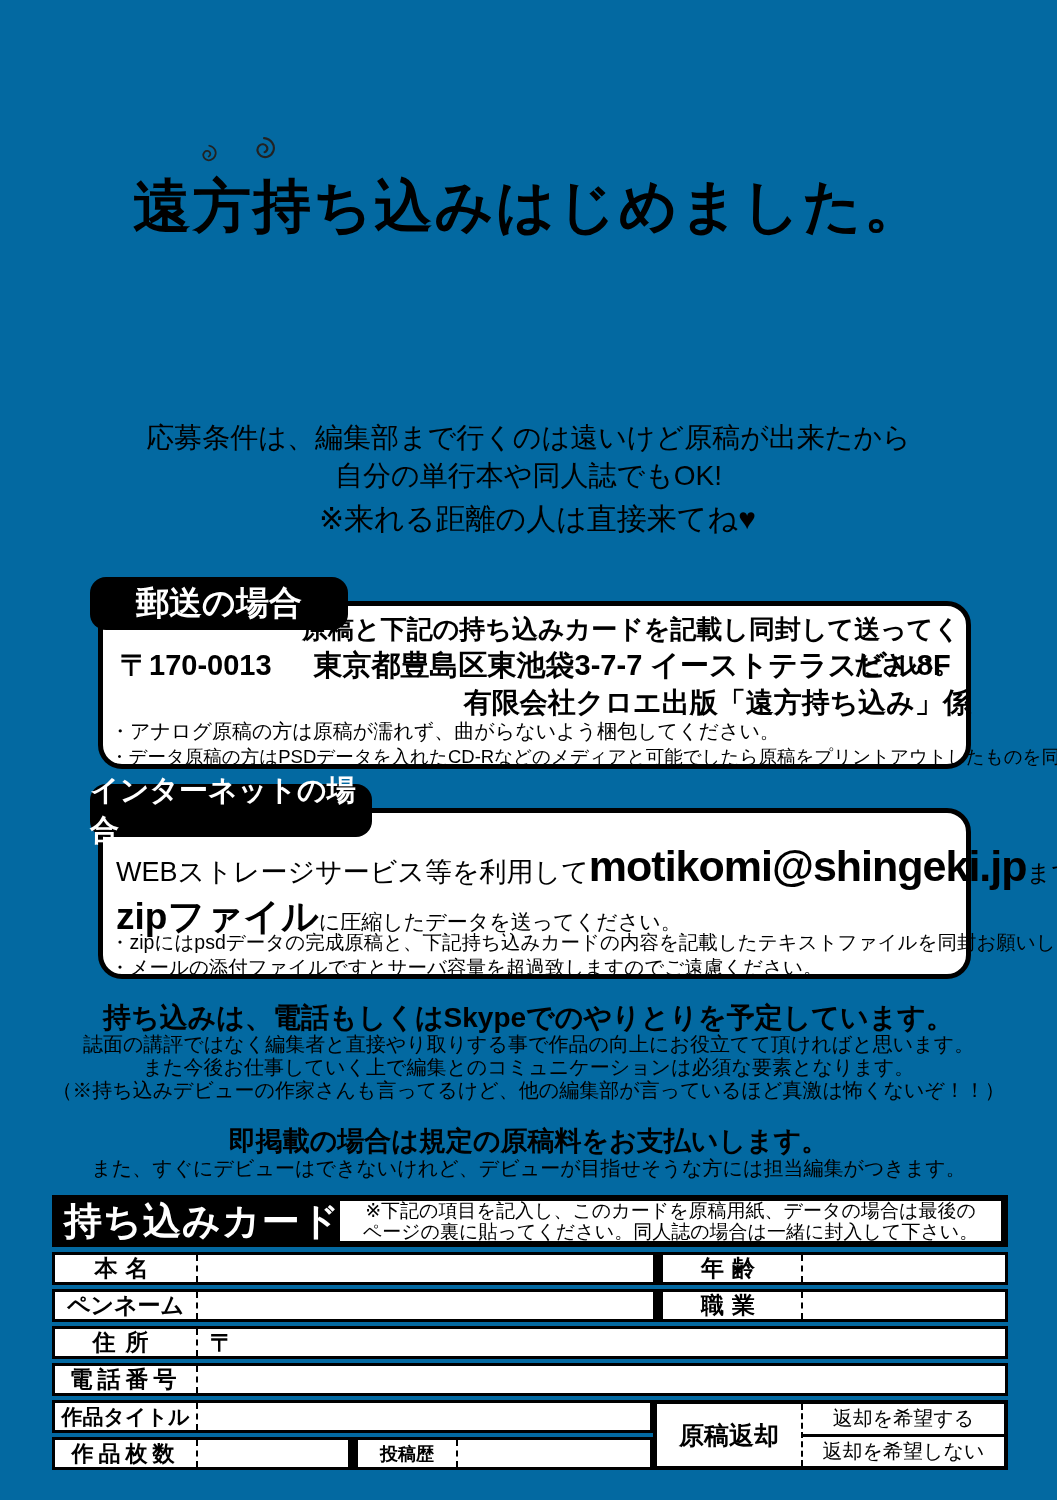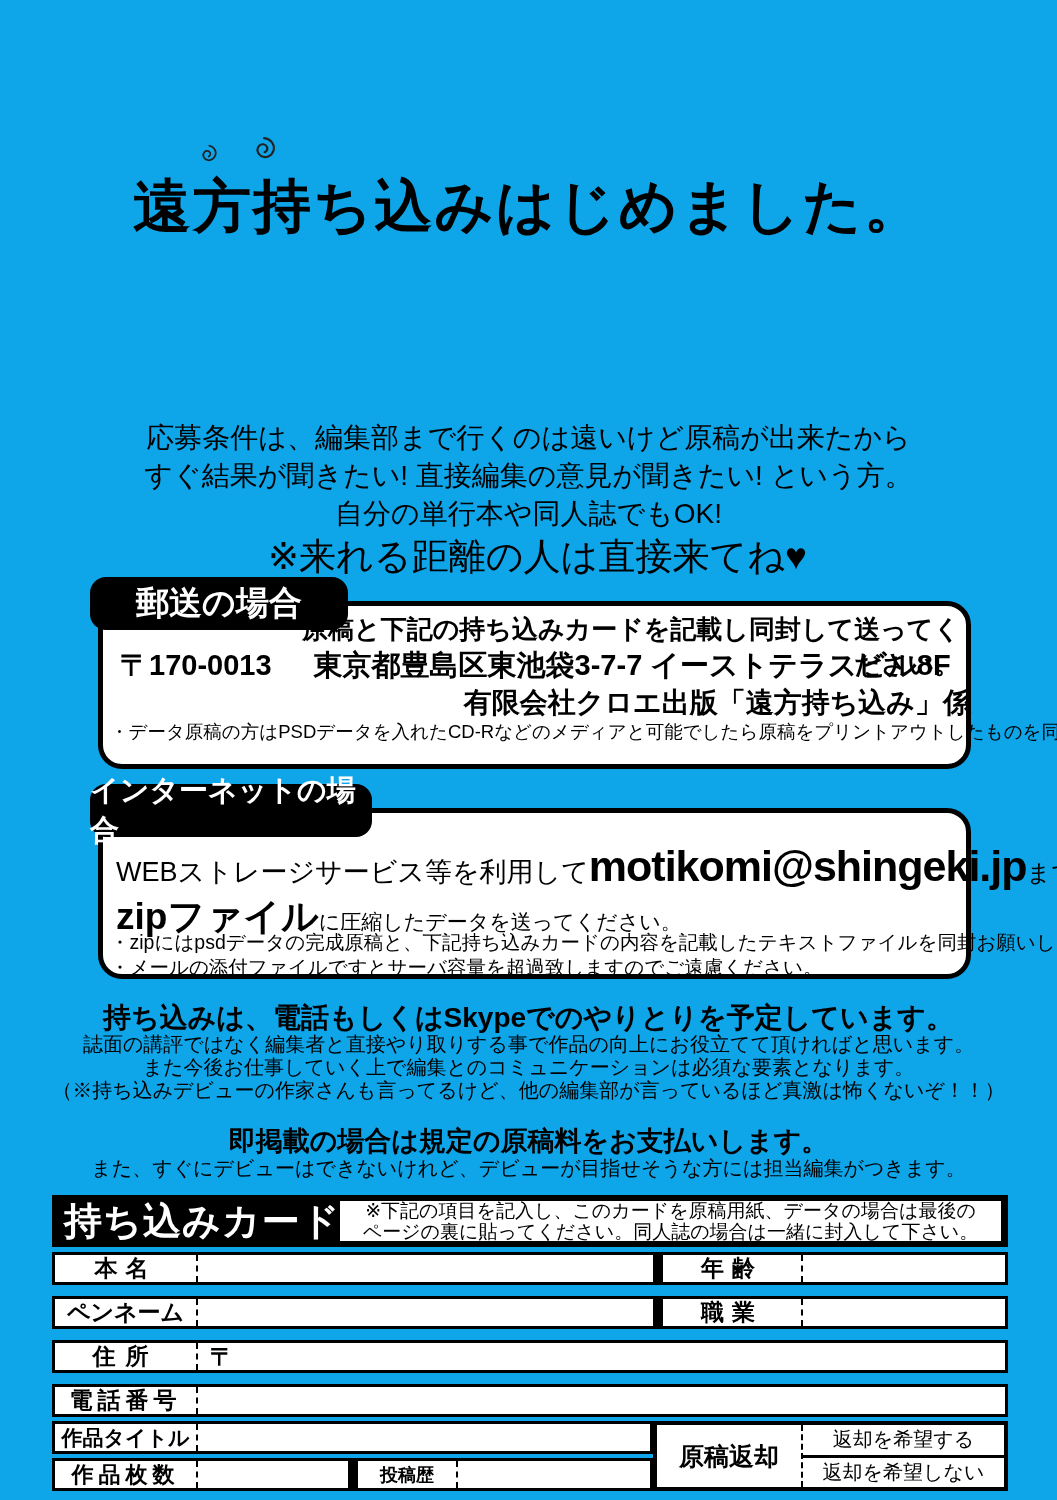--- a/index.html
+++ b/index.html
@@ -1,31 +1,31 @@
 <!DOCTYPE html>
 <html><head>
 <meta charset="utf-8">
 <style>
   html,body{margin:0;padding:0;background:#e8e8e8;}
   .page{
-    position:relative;width:1057px;height:1500px;background:#0ea5e9;color:#000;
+    position:relative;width:1057px;height:1500px;background:#0369a1;color:#000;
     margin:0 auto;overflow:hidden;
     font-family:"Liberation Sans","DejaVu Sans",sans-serif;
   }
   .serif{font-family:"Liberation Serif","DejaVu Serif",serif;}
   .abs{position:absolute;}
 
   
   .title{top:168px;left:0;width:100%;text-align:center;font-size:58px;font-weight:bold;
          font-family:"DejaVu Serif","Liberation Serif",serif;letter-spacing:2px;}
   .swirl{position:absolute;}
 
   
   .intro{top:419px;left:0;width:100%;text-align:center;font-size:28px;line-height:38px;}
-  .intro .big{font-size:37px;margin-top:5px;margin-left:18px;}
+  .intro .big{font-size:30px;margin-top:5px;margin-left:18px;}
 
   
   .tab{background:#000;color:#fff;border-radius:16px;display:flex;align-items:center;
        justify-content:center;font-weight:bold;z-index:3;}
   .secbox{border:5px solid #000;border-radius:24px;background:#fff;z-index:1;}
 
   .mail-note{top:612px;left:300px;width:660px;text-align:right;font-weight:bold;font-size:26px;}
   .addr1{top:646px;left:120px;width:851px;font-size:29px;font-weight:bold;white-space:nowrap;}
   .addr1 .addr-main{margin-left:42px;}
   .addr2{top:684px;left:98px;width:873px;text-align:right;font-size:28px;font-weight:bold;}
@@ -45,21 +45,21 @@
   .pay-l{top:1155px;left:0;width:100%;text-align:center;font-size:20px;}
 
   
   .card{top:1195px;left:52px;width:956px;}
   .card-header{position:relative;height:52px;background:#000;display:flex;align-items:center;}
   .card-title{color:#fff;font-size:38px;font-weight:900;padding-left:12px;letter-spacing:1px;white-space:nowrap;}
   .card-note{position:absolute;left:286px;right:5px;top:4px;bottom:4px;background:#fff;
              border:2px solid #000;display:flex;flex-direction:column;align-items:center;
              justify-content:center;font-size:19px;line-height:21px;text-align:center;white-space:nowrap;}
   .rows{margin-top:5px;}
-  .trow{display:flex;border:3px solid #000;height:33px;margin-top:11px;box-sizing:border-box;align-items:stretch;background:#fff;}
+  .trow{display:flex;border:3px solid #000;height:33px;margin-top:4px;box-sizing:border-box;align-items:stretch;background:#fff;}
   .trow.first{margin-top:0;}
   .tlabel{display:flex;align-items:center;justify-content:center;font-weight:600;font-size:23px;
           border-right:2px dashed #000;box-sizing:border-box;flex:none;white-space:nowrap;}
   .tval{flex:1;display:flex;align-items:center;}
   .vbar{width:10px;background:#000;flex:none;}
   .postal{font-size:24px;font-weight:600;padding-left:12px;}
   .rows56{display:flex;margin-top:4px;}
   .left56{width:601px;display:flex;flex-direction:column;flex:none;}
   .left56 .trow{margin-top:0;}
   .left56 .trow + .trow{margin-top:4px;}
@@ -79,35 +79,35 @@
     <path d="M14 2 C20 3 23 9 20.5 14 C18.5 18 13.5 20 9.8 17.5 C7 15.6 6.2 11.7 8.5 9.2 C10.3 7.3 13.4 7.5 14.8 9.7 C15.8 11.4 15.1 13.6 13.3 14.3" fill="none" stroke="#222" stroke-width="2" stroke-linecap="round"></path>
   </svg>
   <svg class="swirl" style="left:250px;top:135px;" width="26" height="28" viewBox="0 0 24 24">
     <path d="M13 2 C19.5 2.5 23.5 8.5 21.5 14 C19.8 18.7 14.3 21 10 18.3 C6.6 16.2 5.8 11.6 8.5 8.9 C10.6 6.8 14.2 7.3 15.6 9.9 C16.6 11.9 15.6 14.3 13.5 15" fill="none" stroke="#222" stroke-width="2" stroke-linecap="round"></path>
   </svg>
 
   <div class="abs title">遠方持ち込みはじめました。</div>
 
   <div class="abs intro">
     <div>応募条件は、編集部まで行くのは遠いけど原稿が出来たから</div>
-    <div>すぐ結果が聞きたい! 直接編集の意見が聞きたい!  という方。</div>
     <div>自分の単行本や同人誌でもOK!</div>
     <div class="big">※来れる距離の人は直接来てね♥</div>
   </div>
 
   <div class="abs secbox" style="left:98px;top:601px;width:863px;height:158px;"></div>
   <div class="abs tab" style="left:90px;top:577px;width:258px;height:53px;font-size:33px;">
     <span>郵送の場合</span>
   </div>
   <div class="abs serif mail-note" style="z-index:2;">原稿と下記の持ち込みカードを記載し同封して送ってください。</div>
   <div class="abs addr1" style="z-index:2;">
     <span>〒170-0013</span><span class="addr-main">東京都豊島区東池袋3-7-7 イーストテラスビル8F</span>
   </div>
   <div class="abs addr2" style="z-index:2;">有限会社クロエ出版「遠方持ち込み」係</div>
   <div class="abs finep" style="top:719px;left:110px;width:855px;z-index:2;white-space:nowrap;">
+    <div>・アナログ原稿の方は原稿が濡れず、曲がらないよう梱包してください。</div>
     <div style="font-size:18.5px;">・データ原稿の方はPSDデータを入れたCD-Rなどのメディアと可能でしたら原稿をプリントアウトしたものを同封お願いします。</div>
   </div>
 
   <div class="abs secbox" style="left:98px;top:808px;width:863px;height:161px;"></div>
   <div class="abs tab" style="left:90px;top:784px;width:282px;height:53px;font-size:29px;">
     <span>インターネットの場合</span>
   </div>
   <div class="abs netline1" style="z-index:2;">
     <span class="pre">WEBストレージサービス等を利用して</span><span class="email">motikomi@shingeki.jp</span><span class="suf">まで</span>
   </div>

